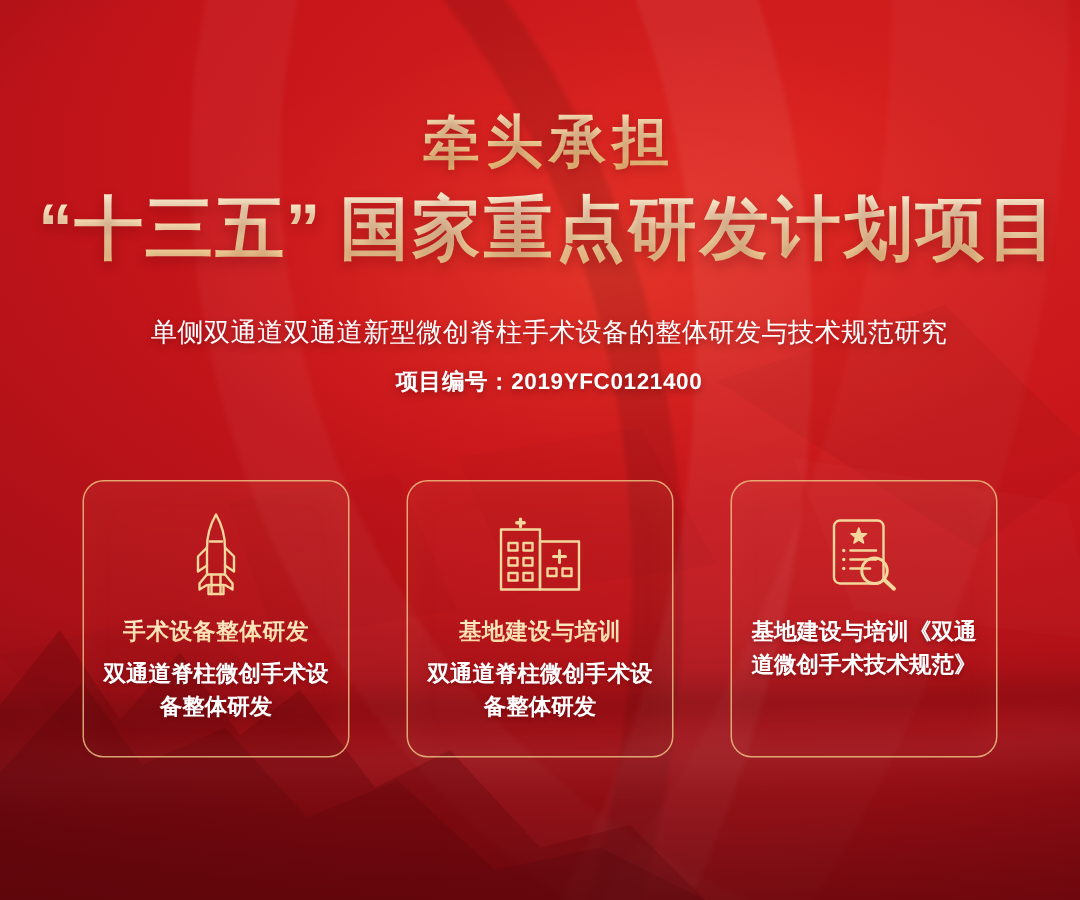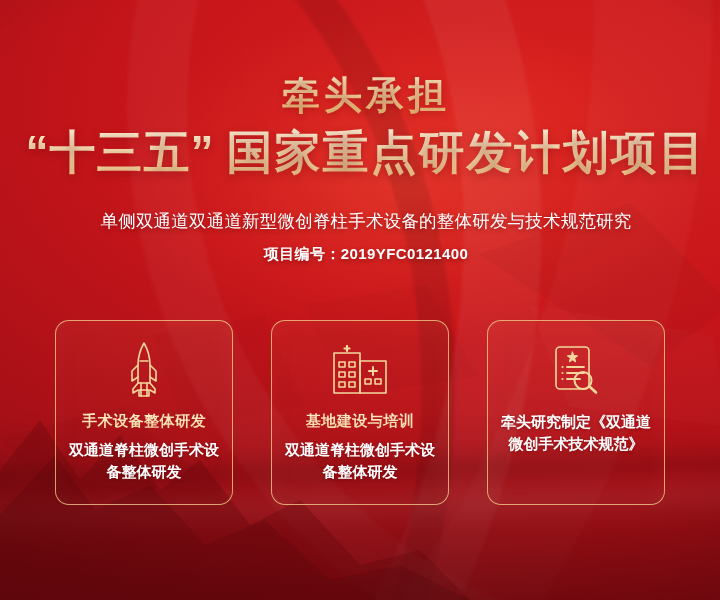--- a/index.html
+++ b/index.html
@@ -309,18 +309,18 @@
             <rect x="6" y="3" width="33" height="42" rx="4"></rect>
             <path d="M22.5 8 L23.9 11.6 L27.7 11.8 L24.7 14.2 L25.7 18 L22.5 15.9 L19.3 18 L20.3 14.2 L17.3 11.8 L21.1 11.6 Z" fill="#f4d79d" stroke-width="1"></path>
             <path d="M17 23 L34 23 M17 29 L34 29 M17 35 L30 35" stroke-width="1.8"></path>
             <circle cx="12.5" cy="23" r="1.1" fill="#f4d79d" stroke="none"></circle>
             <circle cx="12.5" cy="29" r="1.1" fill="#f4d79d" stroke="none"></circle>
             <circle cx="12.5" cy="35" r="1.1" fill="#f4d79d" stroke="none"></circle>
             <circle cx="33" cy="36.5" r="8.5" stroke-width="2"></circle>
             <path d="M39.5 42.5 L46 48.5" stroke-width="2.6"></path>
           </svg>
         </div>
-        <div class="card-desc">牵头研究制定《双通道微创手术技术规范》</div>
+        <div class="card-desc">基地建设与培训《双通道微创手术技术规范》</div>
       </div>
 
     </div>
   </div>
 </div>
 
 </body></html>

